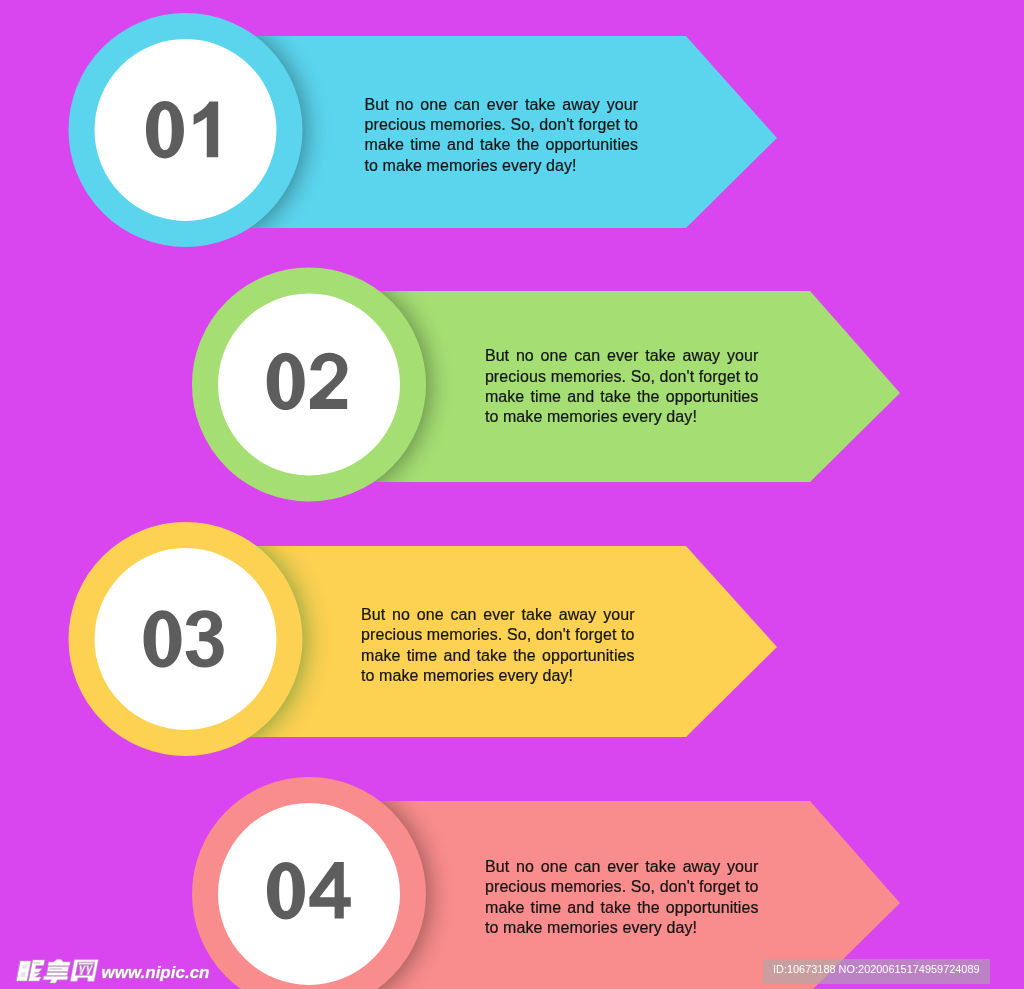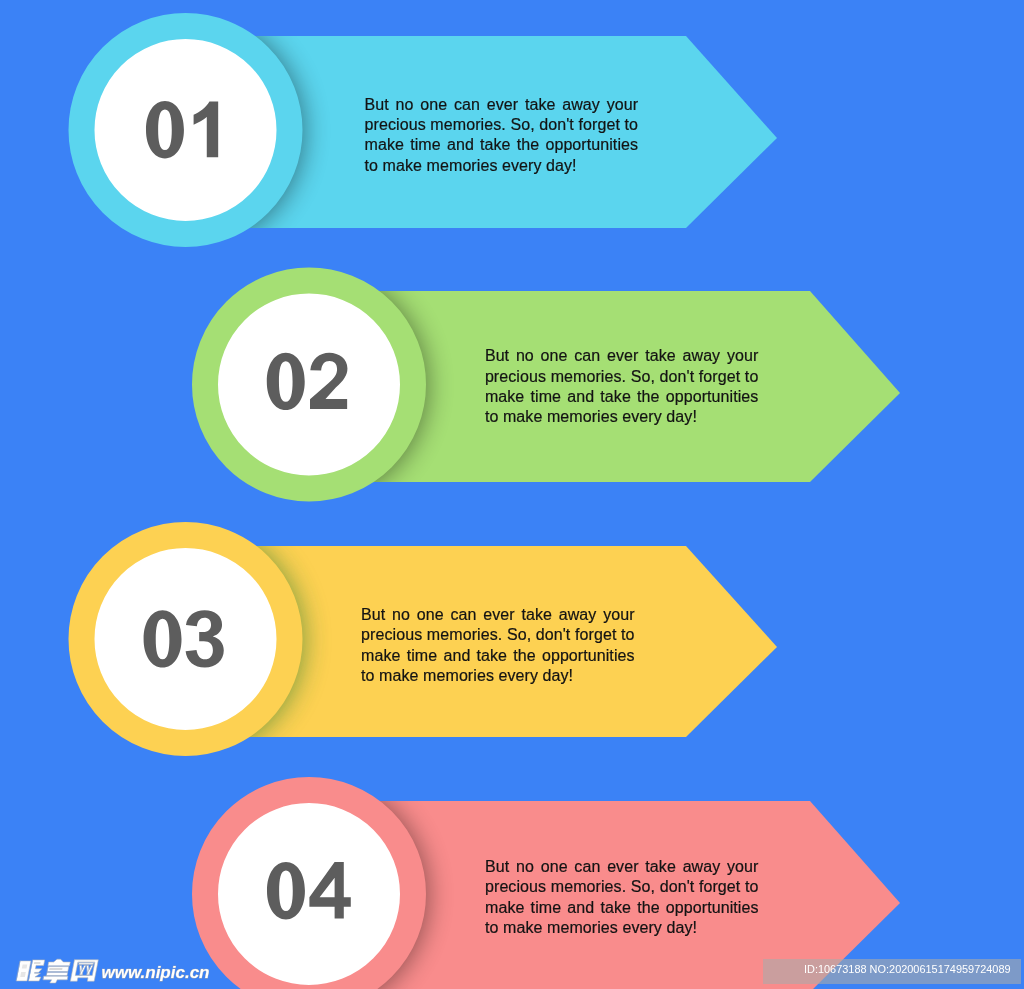--- a/index.html
+++ b/index.html
@@ -1,19 +1,19 @@
 <!DOCTYPE html>
 <html><head>
 <meta charset="utf-8">
 <title>Infographic</title>
 <style>
   html,body{margin:0;padding:0;background:#ffffff;}
   body{width:1024px;height:989px;overflow:hidden;
        font-family:"Liberation Sans",sans-serif;position:relative;}
-  .stage{position:absolute;left:0;top:0;width:1024px;height:989px;background:#3b82f6;}
+  .stage{position:absolute;left:0;top:0;width:1024px;height:989px;background:#d946ef;}
   svg.art{position:absolute;left:0;top:0;width:1024px;height:989px;}
   svg.numlayer{position:absolute;left:0;top:0;width:1024px;height:989px;}
   .body-text{position:absolute;color:#131313;-webkit-font-smoothing:antialiased;
              -webkit-text-stroke:0.2px #131313;
              font-size:16px;letter-spacing:0.08px;line-height:20.35px;}
   .body-text > span{display:block;text-align:justify;text-align-last:justify;
                     -moz-text-align-last:justify;white-space:pre-wrap;}
   .body-text > span:last-child{text-align:right;text-align-last:left;
                     -moz-text-align-last:left;}
   .wm{position:absolute;}
@@ -147,17 +147,17 @@
         <path d="M4.6,2.6 H19.0 V4.2 H4.6 Z"></path>
         <path d="M5.8,5.0 L7.5,5.0 L10.2,14.4 L8.5,14.4 Z"></path>
         <path d="M10.3,5.0 L11.9,5.0 L9.3,14.4 L7.7,14.4 Z"></path>
         <path d="M12.8,5.0 L14.5,5.0 L17.2,14.4 L15.5,14.4 Z"></path>
         <path d="M17.3,5.0 L18.9,5.0 L16.3,14.4 L14.7,14.4 Z"></path>
       </g>
     </g>
     <text class="wmsite" x="89.5" y="25.2">www.nipic.cn</text>
   </svg>
 
-  <div class="idbar" style="left:763px;top:958.9px;width:226.8px;height:25px;padding-left:31px;">
+  <div class="idbar" style="left:763px;top:958.9px;width:226.8px;height:25px;">
     <span>ID:10673188 NO:20200615174959724089</span>
   </div>
 
 </div>
 
 </body></html>

